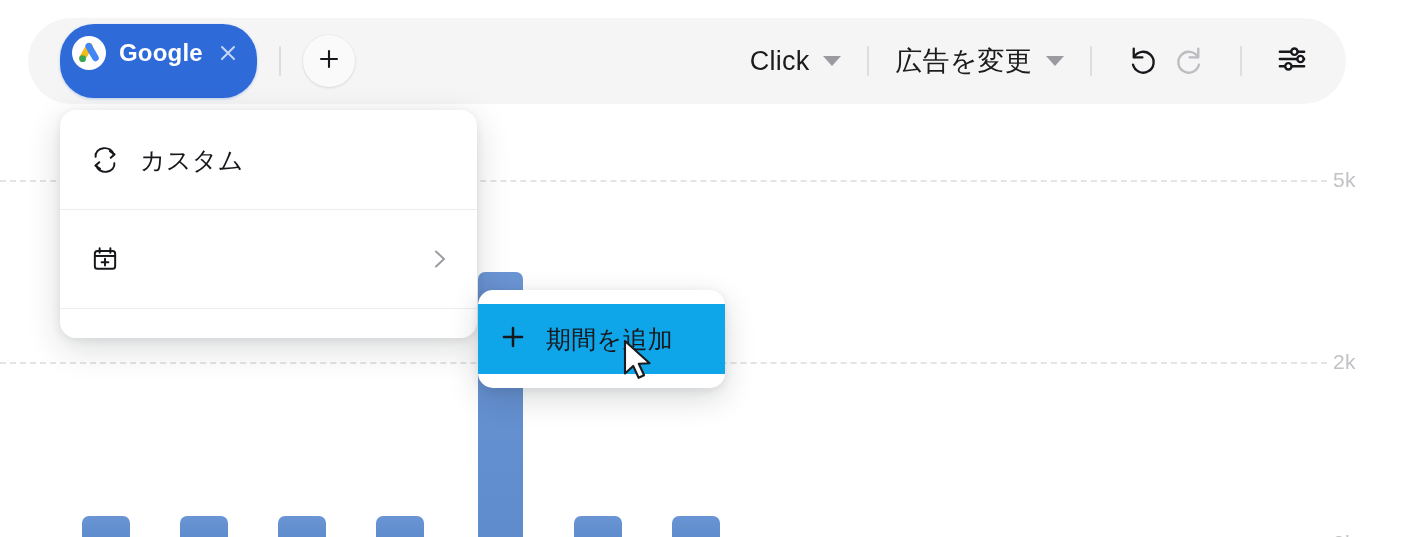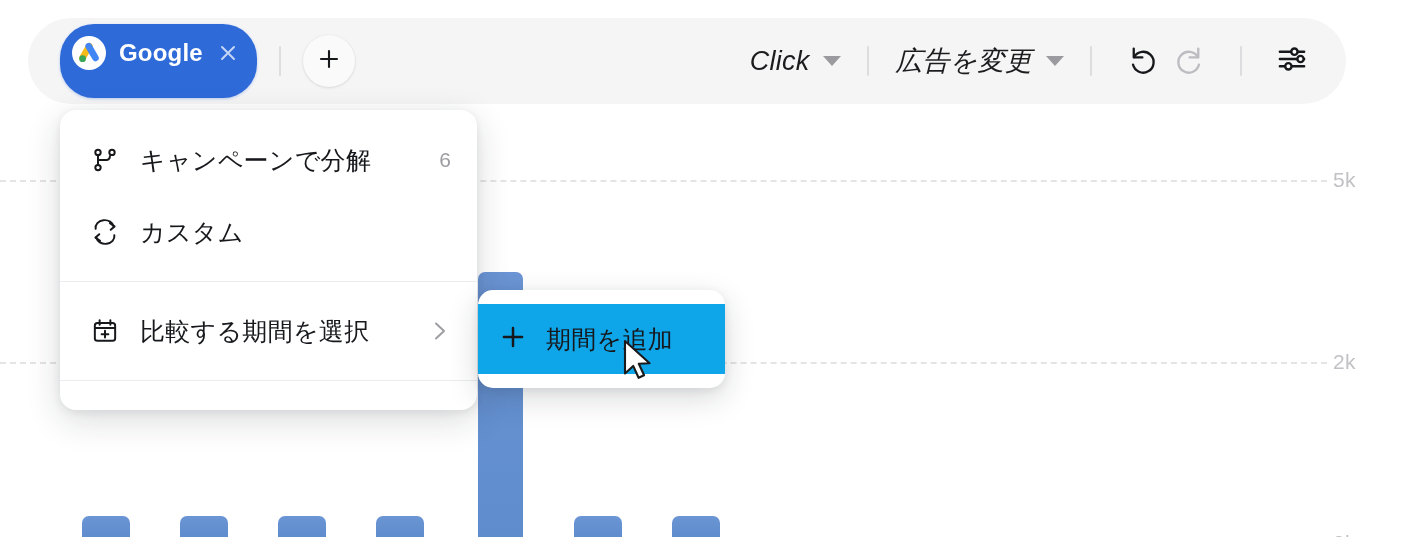--- a/index.html
+++ b/index.html
@@ -127,21 +127,20 @@
     box-shadow: 0 1px 3px rgba(0,0,0,.10), 0 0 0 1px rgba(0,0,0,.02);
     display: flex;
     align-items: center;
     justify-content: center;
   }
 
   .tb-dd {
     display: flex;
     align-items: center;
     white-space: nowrap;
-    font-style: italic;
   }
   .tb-dd-label {
     font-size: 27px;
     color: #1c1c1e;
     letter-spacing: .2px;
   }
   .caret {
     margin-left: 14px;
     width: 0;
     height: 0;
@@ -346,33 +345,20 @@
           <circle cx="11" cy="20" r="2.6" fill="#ffffff" stroke="#17181c" stroke-width="2"></circle>
         </svg>
       </span>
     </div>
 
   </div>
 </div>
 
 <div id="menu">
 
-  <div class="menu-item">
-    <span class="mi-icon">
-      <svg width="28" height="28" viewBox="0 0 24 24">
-        <circle cx="6" cy="5.5" r="2.3" fill="none" stroke="#17181c" stroke-width="1.7"></circle>
-        <circle cx="6" cy="18.5" r="2.3" fill="none" stroke="#17181c" stroke-width="1.7"></circle>
-        <circle cx="18" cy="5.5" r="2.3" fill="none" stroke="#17181c" stroke-width="1.7"></circle>
-        <path d="M6 7.8 L6 16.2" fill="none" stroke="#17181c" stroke-width="1.7" stroke-linecap="round"></path>
-        <path d="M6 12 L13 12 A3 3 0 0 0 16.2 8.8" fill="none" stroke="#17181c" stroke-width="1.7" stroke-linecap="round"></path>
-      </svg>
-    </span>
-    <span class="mi-label">キャンペーンで分解</span>
-    <span class="mi-count">6</span>
-  </div>
 
   <div class="menu-item">
     <span class="mi-icon">
       <svg width="28" height="28" viewBox="0 0 24 24">
         <path d="M4 9.2 A6 5 0 0 1 19.4 7.4" fill="none" stroke="#17181c" stroke-width="1.7" stroke-linecap="round"></path>
         <path d="M16.2 4.4 L20.2 7.2 L16.9 10.1" fill="none" stroke="#17181c" stroke-width="1.7" stroke-linecap="round" stroke-linejoin="round"></path>
         <path d="M20 14.8 A6 5 0 0 1 4.6 16.6" fill="none" stroke="#17181c" stroke-width="1.7" stroke-linecap="round"></path>
         <path d="M7.8 19.6 L3.8 16.8 L7.1 13.9" fill="none" stroke="#17181c" stroke-width="1.7" stroke-linecap="round" stroke-linejoin="round"></path>
       </svg>
     </span>
@@ -383,21 +369,20 @@
 
   <div class="menu-item">
     <span class="mi-icon">
       <svg width="28" height="28" viewBox="0 0 24 24">
         <rect x="3.3" y="5.2" width="17.4" height="15.2" rx="2.2" fill="none" stroke="#17181c" stroke-width="1.7"></rect>
         <path d="M7.4 2.8 L7.4 6.6 M16.6 2.8 L16.6 6.6" stroke="#17181c" stroke-width="1.7" stroke-linecap="round"></path>
         <path d="M3.3 9.4 H20.7" stroke="#17181c" stroke-width="1.7"></path>
         <path d="M12 11.8 L12 17.6 M9.1 14.7 L14.9 14.7" stroke="#17181c" stroke-width="1.7" stroke-linecap="round"></path>
       </svg>
     </span>
-    <span class="mi-label">比較する期間を選択</span>
     <span class="mi-chevron">
       <svg width="24" height="24" viewBox="0 0 24 24">
         <path d="M9 4.5 L17 12 L9 19.5" fill="none" stroke="#9d9da3" stroke-width="2" stroke-linecap="round" stroke-linejoin="round"></path>
       </svg>
     </span>
   </div>
 
   <div class="menu-sep"></div>
 
 

